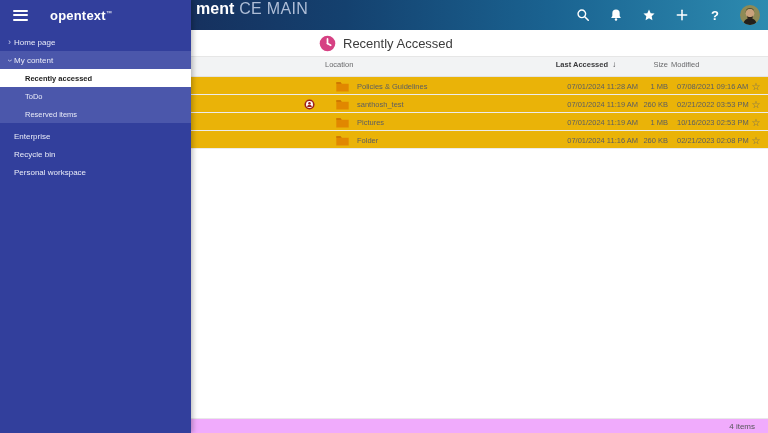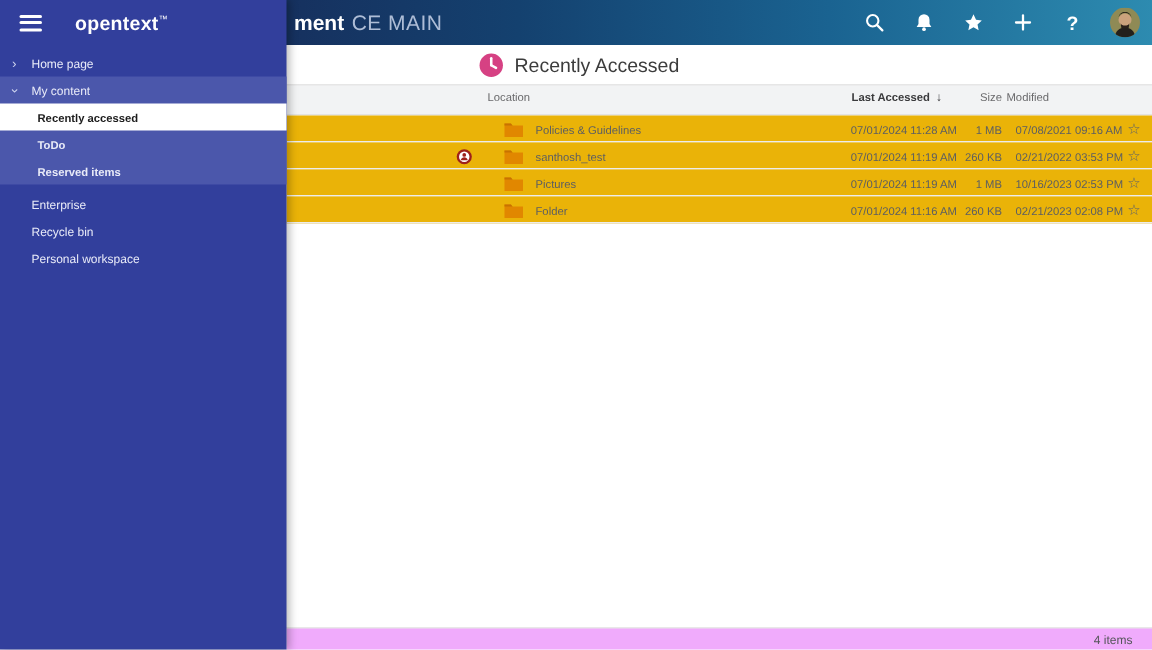--- a/index.html
+++ b/index.html
@@ -4,21 +4,21 @@
 <style>
   * { margin:0; padding:0; box-sizing:border-box; }
   html,body { width:768px; height:433px; overflow:hidden;
     font-family:"Liberation Sans", sans-serif; background:#fff; }
 
   
   .topbar { position:absolute; left:0; top:0; width:768px; height:30px;
     background:linear-gradient(90deg,#202c62 0%,#16315f 25%,#14416f 45%,#1a6391 72%,#2d8bb0 100%);
     display:flex; align-items:center; z-index:5; }
   .topbar-title { position:absolute; left:196px; top:0; height:30px;
-    display:flex; align-items:center; gap:5px; font-size:14px; white-space:nowrap; }
+    display:flex; gap:5px; font-size:16px; white-space:nowrap; }
   .topbar-title .t-bold { color:#ffffff; font-weight:700; }
   .topbar-title .t-light { color:#aebdd6; font-weight:400; letter-spacing:.3px; }
   .topbar-icons { position:absolute; right:8px; top:0; height:30px;
     display:flex; align-items:center; gap:17px; }
   .tb-icon { width:16px; height:16px; display:flex; align-items:center;
     justify-content:center; color:#fff; cursor:pointer; }
   .tb-icon svg { width:14px; height:14px; display:block; }
   .tb-glyph { font-size:13px; font-weight:700; color:#fff; line-height:1; }
   .avatar { width:20px; height:20px; border-radius:50%; overflow:hidden;
     cursor:pointer; flex:0 0 auto; }
@@ -34,45 +34,45 @@
   .logo-text { margin-left:22px; color:#fff; font-weight:700; font-size:13px;
     letter-spacing:.2px; }
   .logo-text sup { font-size:6px; font-weight:400; }
   .nav { margin-top:3px; }
   .nav-item { height:18px; display:flex; align-items:center; color:#e9ebf8;
     font-size:8px; cursor:pointer; position:relative; }
   .nav-item .chev { position:absolute; left:8px; width:8px; color:#cdd3ee;
     font-size:9px; line-height:1; }
   .chev-right { display:inline-block; }
   .chev-down { display:inline-block; transform:rotate(90deg); }
-  .nav-item .lbl { padding-left:21px; }
+  .nav-item .lbl { padding-left:14px; }
   .group { background:#4b57ab; }
   .sub-item { height:18px; display:flex; align-items:center; color:#e9ebf8;
-    font-size:7.5px; cursor:pointer;font-weight:bold; }
+    font-size:7.5px; cursor:pointer; }
   .sub-item .lbl { padding-left:25px; }
   .sub-item.selected { background:#ffffff; color:#1c1c1c; font-weight:700;
     height:18px; }
   .nav-gap { height:4px; }
 
   
   .content { position:absolute; left:191px; top:30px; width:577px; height:403px;
     background:#fff; }
   .page-header { position:relative; height:26px; background:#fff; }
   .ph-inner { position:absolute; left:128px; top:0; height:26px; display:flex;
     align-items:center; gap:7px; }
   .clock-icon svg { width:17px; height:17px; display:block; }
   .ph-title { font-size:13px; color:#3c3c3c; }
 
   .table-header { position:relative; height:21px; background:#f2f3f4;
     border-top:1px solid #e6e6e6; border-bottom:1px solid #e3e3e3;
     font-size:7.5px; color:#69696b; }
   .th-cell { position:absolute; top:0; height:15px; display:flex;
     align-items:center; cursor:pointer; white-space:nowrap; }
   .th-location { left:134px; }
-  .th-accessed { right:140px; font-weight:700; color:#3a3a3c; }
+  .th-accessed { right:152px; font-weight:700; color:#3a3a3c; }
   .th-accessed .arrow { margin-left:4px; font-size:8px; font-weight:400; }
   .th-size { right:100px; }
   .th-modified { left:480px; }
 
   .rows { }
   .t-row { position:relative; height:18px; border-bottom:1px solid #ececec;
     background:#eab308; font-size:7.5px; color:#5c5e62; cursor:pointer; }
   .cell { position:absolute; top:0; height:18px; display:flex; align-items:center;
     white-space:nowrap; }
   .cell-reserved { left:113px; }

